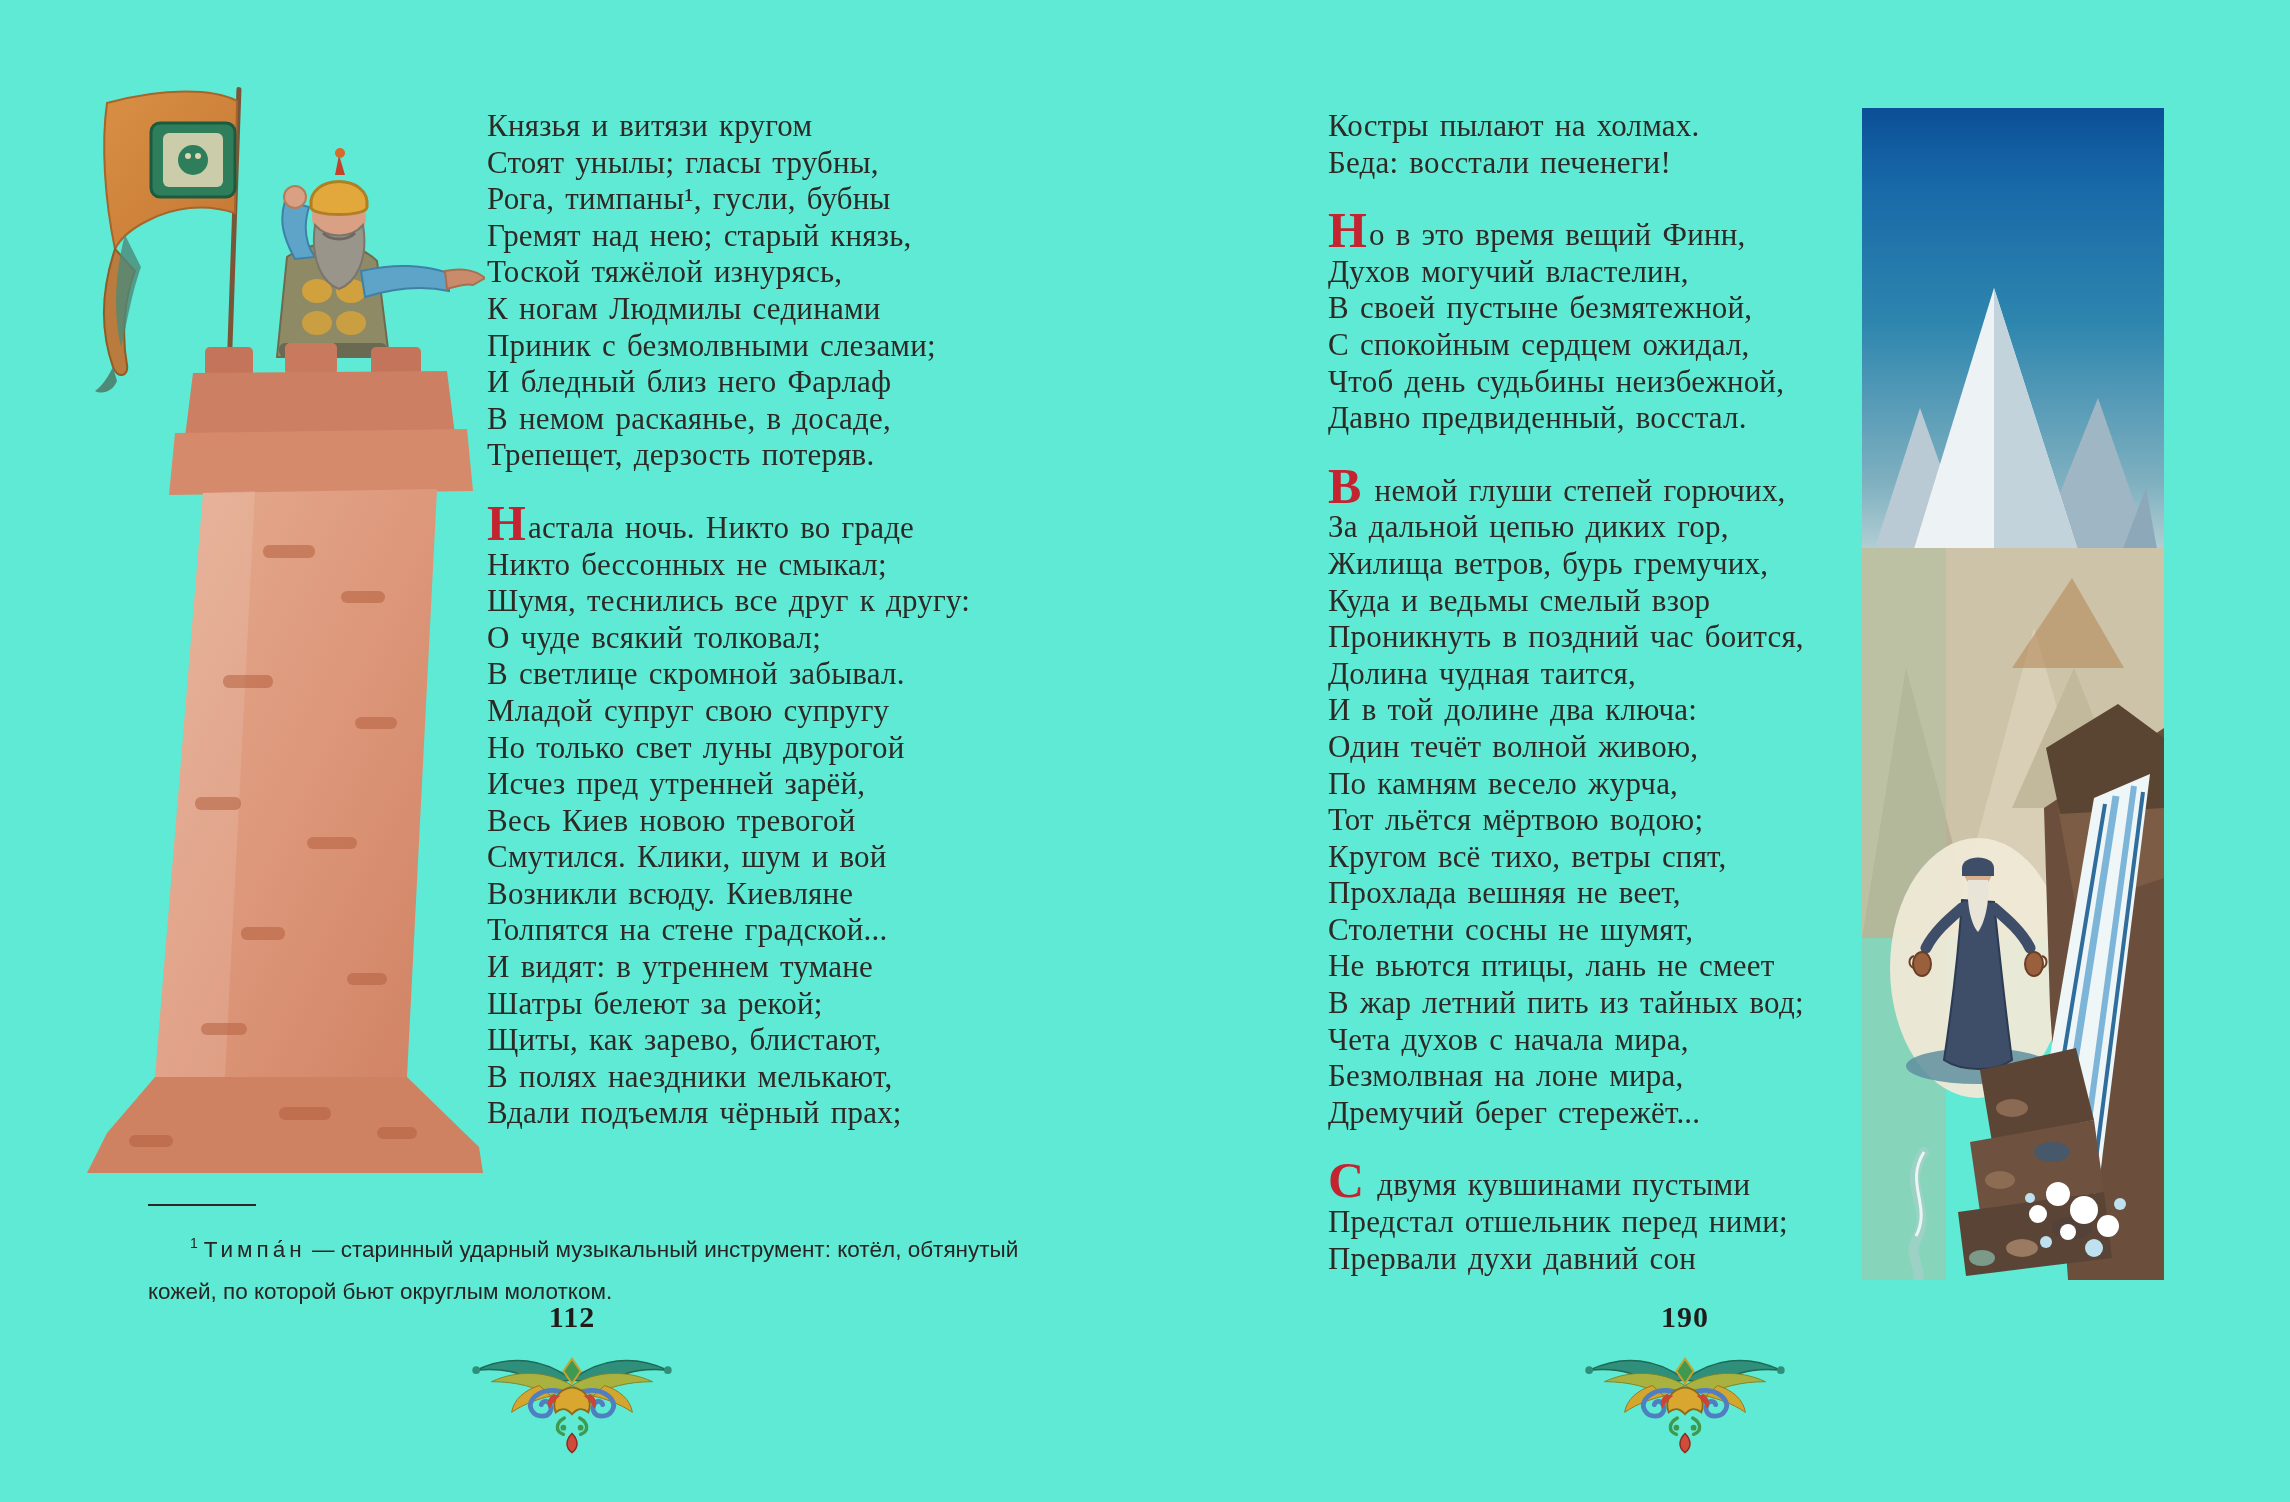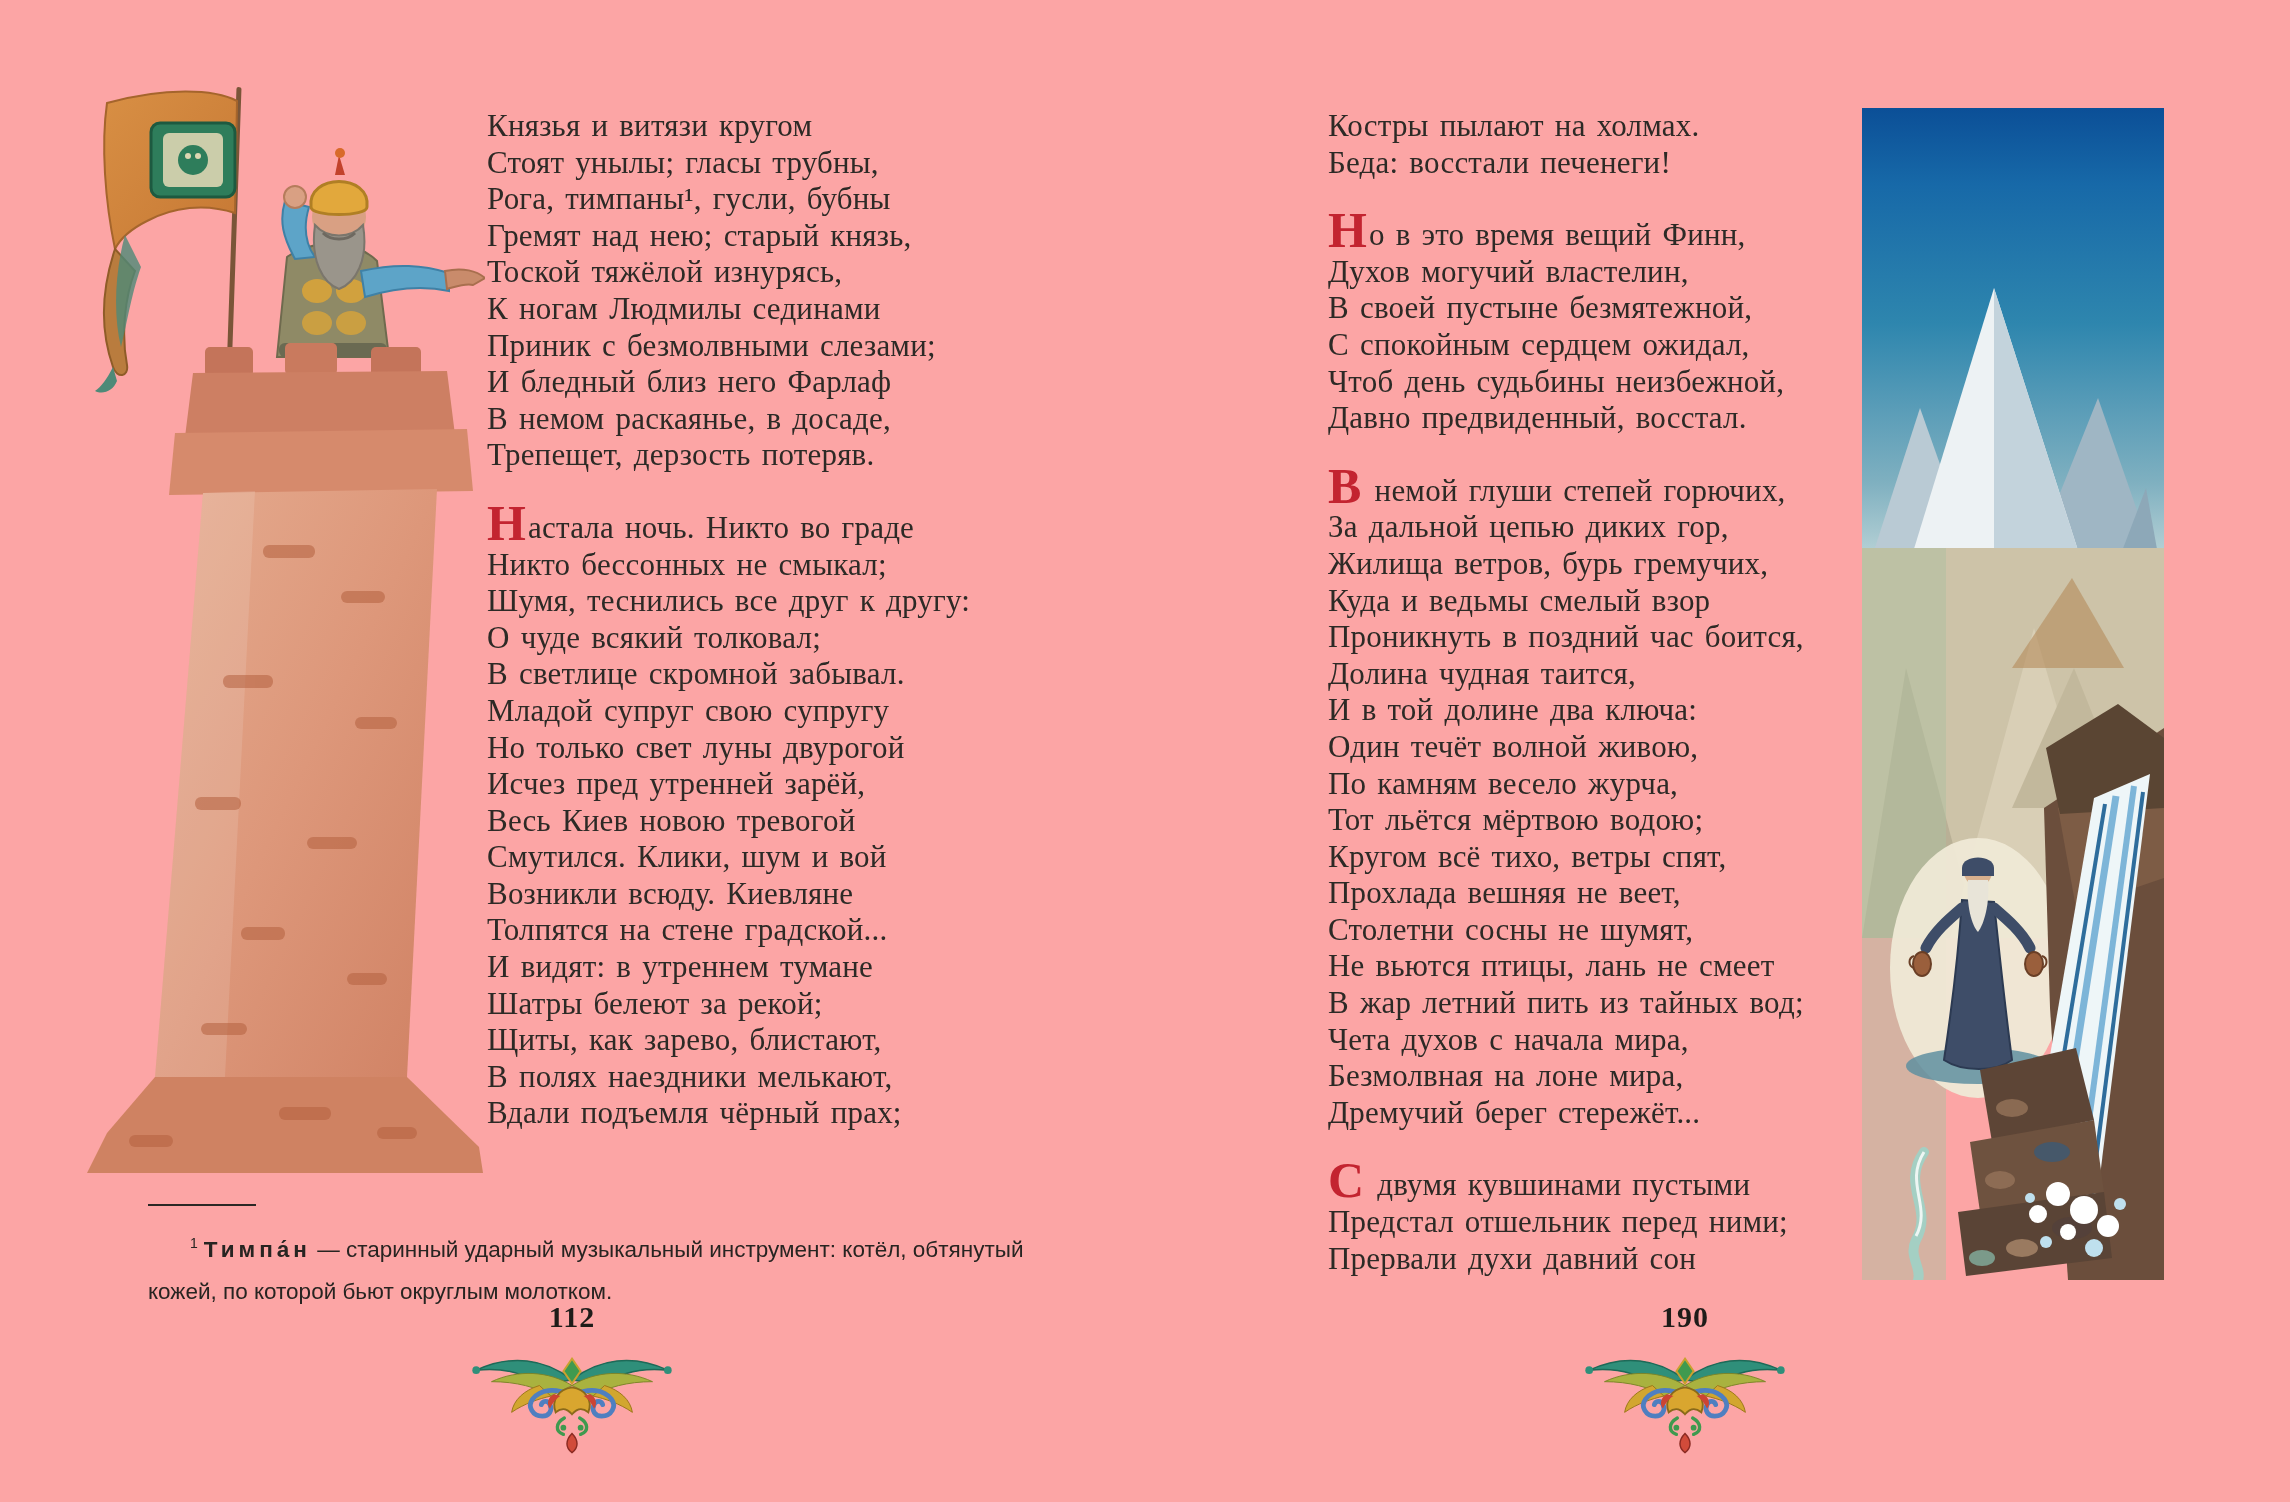--- a/index.html
+++ b/index.html
@@ -3,21 +3,21 @@
 <meta charset="utf-8">
 <style>
   :root{
     --ink:#2d2a26;
     --red:#c32430;
   }
   html,body{margin:0;padding:0;background:#ffffff;}
   #spread{
     position:relative;
     width:2290px;height:1502px;
-    background:#fca5a5;
+    background:#5eead4;
     overflow:hidden;
     font-family:"Liberation Serif", serif;
     color:var(--ink);
   }
   .illus{position:absolute;}
   .poem{
     position:absolute;
     font-size:31px;
     line-height:36.6px;
     word-spacing:0.10em;
@@ -39,21 +39,21 @@
   .footnote-rule{width:108px;border-top:2px solid #2b2825;margin-bottom:16px;}
   .footnote-text{
     font-family:"Liberation Sans", sans-serif;
     font-size:22.5px;
     line-height:42px;
     color:#272421;
     margin:0;
     text-indent:42px;
   }
   .footnote-text sup{font-size:14px;margin-right:6px;}
-  .fn-term{letter-spacing:4px;font-weight:bold;}
+  .fn-term{letter-spacing:4px;}
   .pagenum{
     position:absolute;
     width:230px;
     text-align:center;
     font-size:30px;
     font-weight:700;
     letter-spacing:1px;
     color:#1f1c19;
     top:1300px;
   }

